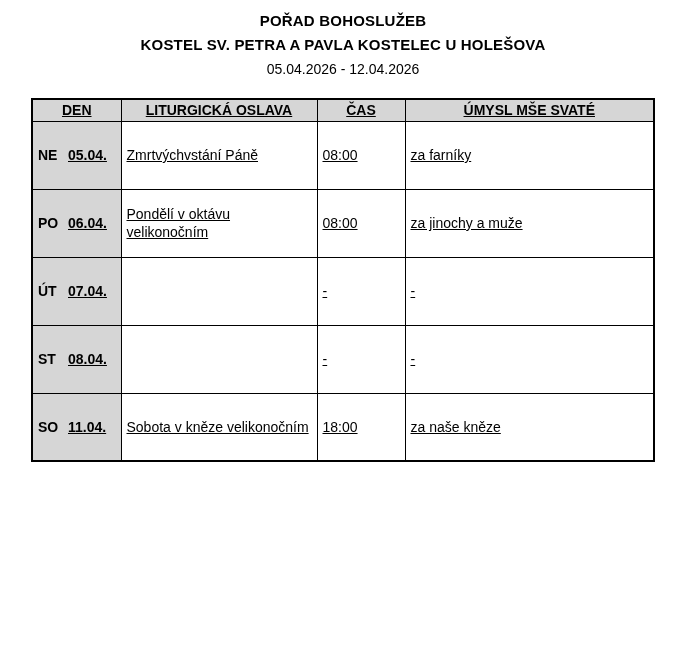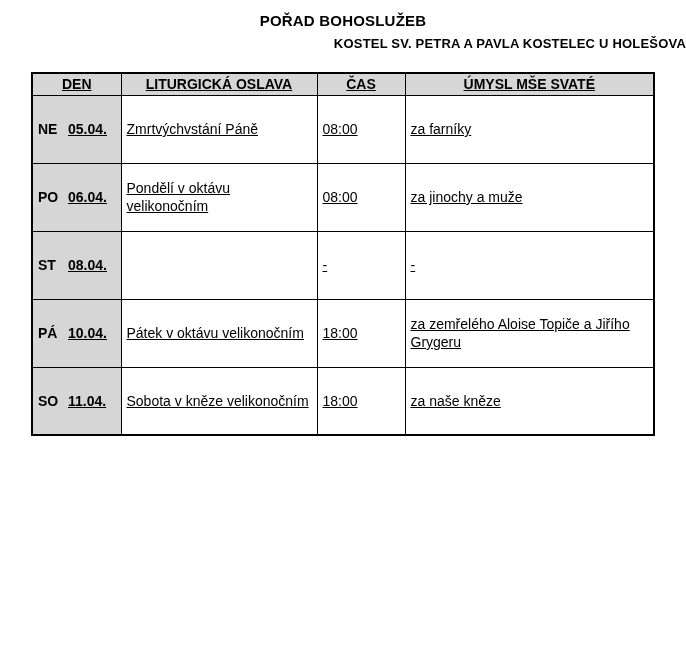--- a/index.html
+++ b/index.html
@@ -7,21 +7,21 @@
     margin: 0;
     padding: 0;
     background: #ffffff;
     width: 686px;
     height: 671px;
     font-family: "Liberation Sans", sans-serif;
     color: #000000;
   }
   .titles { text-align: center; padding-top: 12px; }
   .title-line1 { font-size: 15px; font-weight: bold; margin: 0 0 7px 0; letter-spacing: 0.2px; }
-  .title-line2 { font-size: 13px; font-weight: bold; margin: 0 0 8px 0; letter-spacing: 0.2px; text-align: right; }
+  .title-line2 { font-size: 15px; font-weight: bold; margin: 0 0 8px 0; letter-spacing: 0.2px; }
   .title-line3 { font-size: 14px; font-weight: normal; margin: 0; }
 
   table.schedule {
     border-collapse: collapse;
     table-layout: fixed;
     width: 622px;
     margin: 21px auto 0 auto;
     border: 2px solid var(--border-color, #000);
     text-decoration: underline;
   }
@@ -51,20 +51,21 @@
     white-space: nowrap;
   }
   .day-abbrev { display: inline-block; min-width: 22px; margin-right: 8px; }
 </style>
 </head>
 <body>
 
 <div class="titles">
   <p class="title-line1">POŘAD BOHOSLUŽEB</p>
   <p class="title-line2">KOSTEL SV. PETRA A PAVLA KOSTELEC U HOLEŠOVA</p>
+  <p class="title-line3">05.04.2026 - 12.04.2026</p>
 </div>
 
 <table class="schedule">
   <colgroup id="colgroup">
       <col style="width: 89px;">
       <col style="width: 196px;">
       <col style="width: 88px;">
       <col style="width: 249px;">
     </colgroup>
   <thead>
@@ -82,30 +83,30 @@
         <td>08:00</td>
         <td>za farníky</td>
       </tr>
       <tr>
         <td class="day-cell"><span class="day-abbrev">PO</span><span>06.04.</span></td>
         <td>Pondělí v oktávu velikonočním</td>
         <td>08:00</td>
         <td>za jinochy a muže</td>
       </tr>
       <tr>
-        <td class="day-cell"><span class="day-abbrev">ST</span><span>08.04.</span></td>
+        <td class="day-cell"><span class="day-abbrev">ÚT</span><span>07.04.</span></td>
         <td></td>
         <td>-</td>
         <td>-</td>
       </tr>
       <tr>
-        <td class="day-cell"><span class="day-abbrev">PÁ</span><span>10.04.</span></td>
-        <td>Pátek v oktávu velikonočním</td>
-        <td>18:00</td>
-        <td>za zemřelého Aloise Topiče a Jiřího Grygeru</td>
+        <td class="day-cell"><span class="day-abbrev">ST</span><span>08.04.</span></td>
+        <td></td>
+        <td>-</td>
+        <td>-</td>
       </tr>
       <tr>
         <td class="day-cell"><span class="day-abbrev">SO</span><span>11.04.</span></td>
         <td>Sobota v kněze velikonočním</td>
         <td>18:00</td>
         <td>za naše kněze</td>
       </tr>
     </tbody>
 </table>
 

